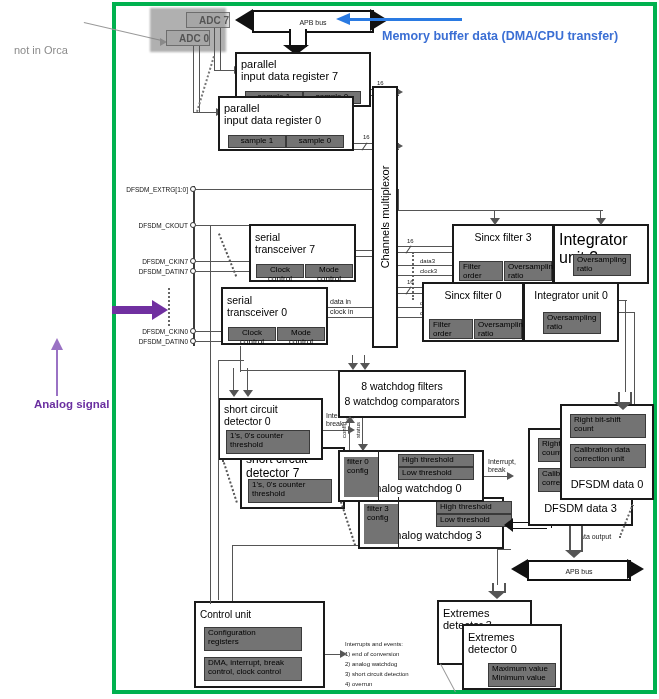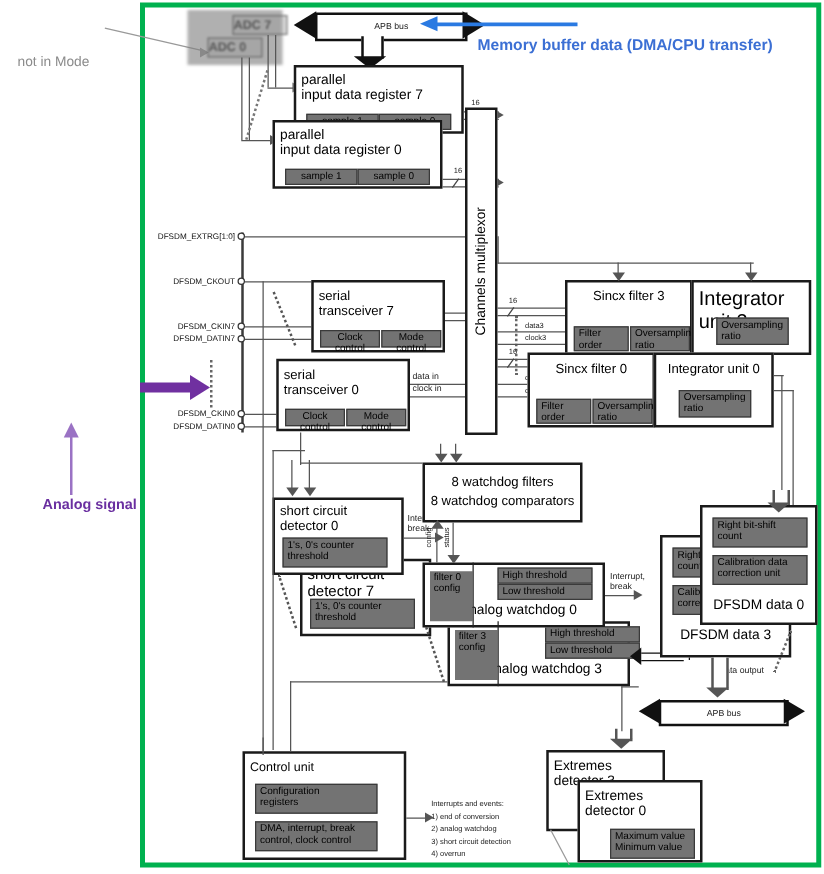--- a/index.html
+++ b/index.html
@@ -30,21 +30,21 @@
   
   .pin{position:absolute;width:6px;height:6px;border:1px solid #333;border-radius:50%;
        background:#fff;box-sizing:border-box;}
 
   .pinlbl{position:absolute;font-size:6.5px;color:#111;white-space:nowrap;text-align:right;}
 
   
   .adcgrp{position:absolute;background:rgba(128,128,128,.62);filter:blur(1.1px);}
   .adcbox{position:absolute;border:1px solid rgba(90,90,90,.75);background:rgba(150,150,150,.35);
           color:rgba(70,70,70,.85);font-size:10px;font-weight:bold;
-          display:flex;align-items:center;justify-content:flex-start;box-sizing:border-box;filter:blur(.7px);}
+          display:flex;align-items:center;justify-content:flex-end;box-sizing:border-box;filter:blur(.7px);}
 
   
   .extpanel{position:absolute;background:linear-gradient(180deg,#cfe6fa 0%,#bcdcf7 55%,#d5ecfd 100%);
             display:flex;align-items:center;justify-content:center;text-align:center;
             font-weight:bold;font-size:13.5px;color:#10243f;line-height:1.25;}
 
   .note-gray{position:absolute;color:#8b8b8b;font-size:11px;}
   .note-blue{position:absolute;color:#3b6fd4;font-size:12.5px;font-weight:bold;white-space:nowrap;}
   .note-purple{position:absolute;color:#6a2fa0;font-size:11.5px;font-weight:bold;white-space:nowrap;}
 
@@ -69,21 +69,21 @@
   <div class="boundary" style="left:112px;top:2px;width:545px;height:692px;"></div>
 
 
   <div style="position:absolute;left:112px;top:306px;width:46px;height:8px;background:#7030a0;"></div>
   <div style="position:absolute;left:152px;top:300px;width:0;height:0;border-left:16px solid #7030a0;border-top:10px solid transparent;border-bottom:10px solid transparent;"></div>
 
   <div style="position:absolute;left:56px;top:348px;width:2px;height:48px;background:#9a72c4;"></div>
   <div style="position:absolute;left:51px;top:338px;width:0;height:0;border-bottom:12px solid #9a72c4;border-left:6px solid transparent;border-right:6px solid transparent;"></div>
   <div class="note-purple" style="left:34px;top:398px;">Analog signal</div>
 
-  <div class="note-gray" style="left:14px;top:44px;">not in Mode</div>
+  <div class="note-gray" style="left:14px;top:44px;">not in Orca</div>
   <div style="position:absolute;left:84px;top:22px;width:82px;height:26px;
               border-top:1px solid #999;transform:rotate(13deg);transform-origin:left top;"></div>
   <div style="position:absolute;left:160px;top:38px;width:0;height:0;
               border-left:7px solid #999;border-top:4px solid transparent;border-bottom:4px solid transparent;"></div>
 
   <div class="adcgrp" style="left:150px;top:8px;width:76px;height:44px;"></div>
   <div class="adcbox" style="left:186px;top:12px;width:44px;height:16px;">
     <span>ADC 7</span>
   </div>
   <div class="adcbox" style="left:166px;top:30px;width:44px;height:16px;">

